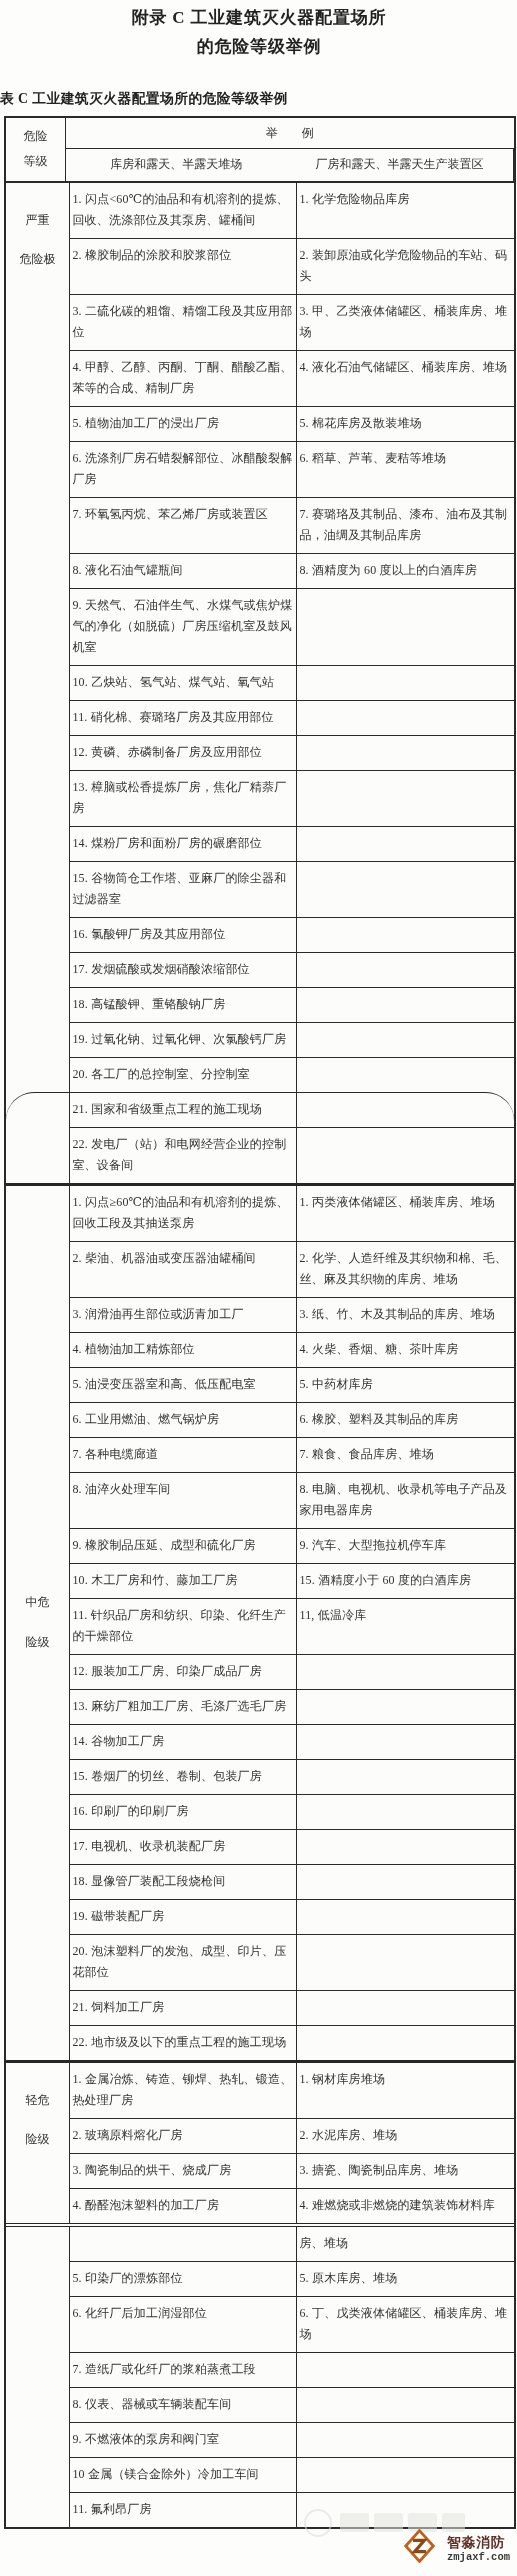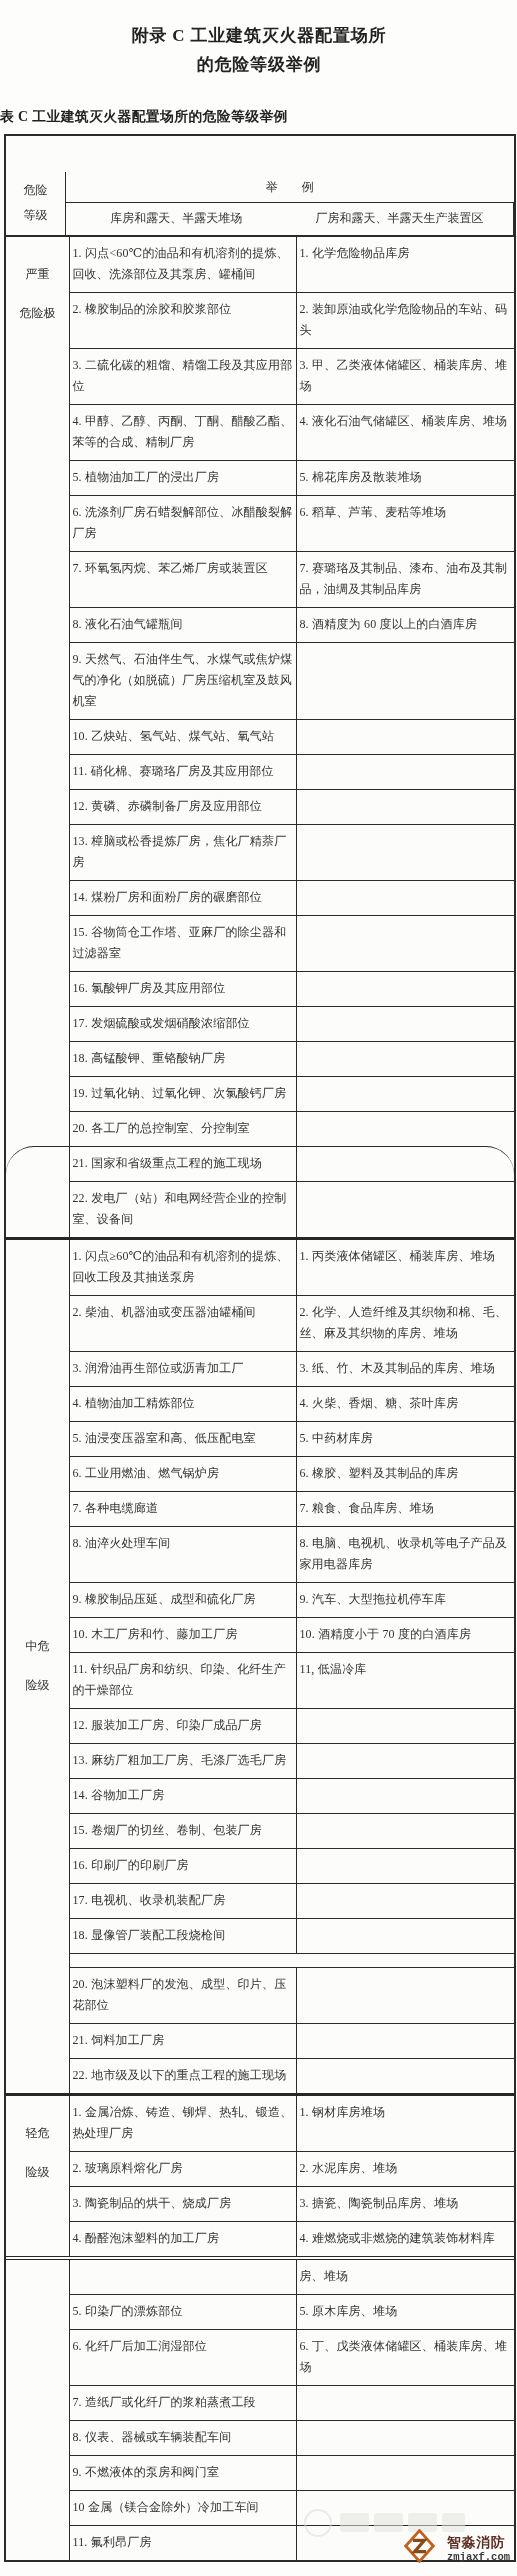--- a/index.html
+++ b/index.html
@@ -1,25 +1,25 @@
 <!DOCTYPE html>
 <html style="font-size:13px"><head>
 <meta charset="utf-8">
 <style>
   html,body{margin:0;padding:0;background:#ffffff;}
   .page{
     width:518px; min-height:2576px; position:relative; box-sizing:border-box;
     background:#fdfdfb; color:#333;
     font-family:"Liberation Serif","DejaVu Serif",serif;
-    padding-top:21px;
+    padding-top:3px;
   }
   .title{ text-align:center; font-size:17px; font-weight:bold; line-height:29px; color:#222; letter-spacing:0.8px; margin:0;}
   .table-title{ text-align:left; font-size:13.8px; font-weight:bold; color:#222; margin:29px 0 8px 0; letter-spacing:0.4px;}
   .tbl{ margin:0 2.4px 4.9px 4px; border:2.4px solid #2a2a2a; background:#fcfcfa;}
-  .thead{ display:flex; border-bottom:2.4px solid #2a2a2a;margin-top:36px;}
+  .thead{ display:flex; border-bottom:2.4px solid #2a2a2a;}
   .th-level{ width:59px; border-right:1.6px solid #2a2a2a; display:flex; flex-direction:column; justify-content:space-around; align-items:center; padding:6.5px 0; font-size:12px;}
   .th-right{ flex:1; display:flex; flex-direction:column;}
   .th-examples{ text-align:center; padding:7.3px 0 5.7px 0; border-bottom:1.6px solid #2a2a2a; white-space:pre; font-size:12px;}
   .th-subs{ display:flex;}
   .th-sub{ text-align:center; padding:7.3px 1.6px; font-size:12px;}
   .th-sub-left{ width:227px; border-right:1.6px solid #2a2a2a; box-sizing:border-box;}
   .th-sub-right{ flex:1;}
   .group{ display:flex;}
   .bt-normal{ border-top:1.6px solid #2a2a2a;border-radius:28px;}
   .bt-thick{ border-top:3.2px solid #262626;}
@@ -204,21 +204,21 @@
             <div class="row">
               <div class="cell cell-left">8. 油淬火处理车间</div>
               <div class="cell cell-right">8. 电脑、电视机、收录机等电子产品及家用电器库房</div>
             </div>
             <div class="row">
               <div class="cell cell-left">9. 橡胶制品压延、成型和硫化厂房</div>
               <div class="cell cell-right">9. 汽车、大型拖拉机停车库</div>
             </div>
             <div class="row">
               <div class="cell cell-left">10. 木工厂房和竹、藤加工厂房</div>
-              <div class="cell cell-right">10. 酒精度小于 70 度的白酒库房</div>
+              <div class="cell cell-right">15. 酒精度小于 60 度的白酒库房</div>
             </div>
             <div class="row">
               <div class="cell cell-left">11. 针织品厂房和纺织、印染、化纤生产的干燥部位</div>
               <div class="cell cell-right">11, 低温冷库</div>
             </div>
             <div class="row">
               <div class="cell cell-left">12. 服装加工厂房、印染厂成品厂房</div>
               <div class="cell cell-right"></div>
             </div>
             <div class="row">
@@ -239,20 +239,21 @@
             </div>
             <div class="row">
               <div class="cell cell-left">17. 电视机、收录机装配厂房</div>
               <div class="cell cell-right"></div>
             </div>
             <div class="row">
               <div class="cell cell-left">18. 显像管厂装配工段烧枪间</div>
               <div class="cell cell-right"></div>
             </div>
             <div class="row">
+              <div class="cell cell-left">19. 磁带装配厂房</div>
               <div class="cell cell-right"></div>
             </div>
             <div class="row">
               <div class="cell cell-left">20. 泡沫塑料厂的发泡、成型、印片、压花部位</div>
               <div class="cell cell-right"></div>
             </div>
             <div class="row">
               <div class="cell cell-left">21. 饲料加工厂房</div>
               <div class="cell cell-right"></div>
             </div>

